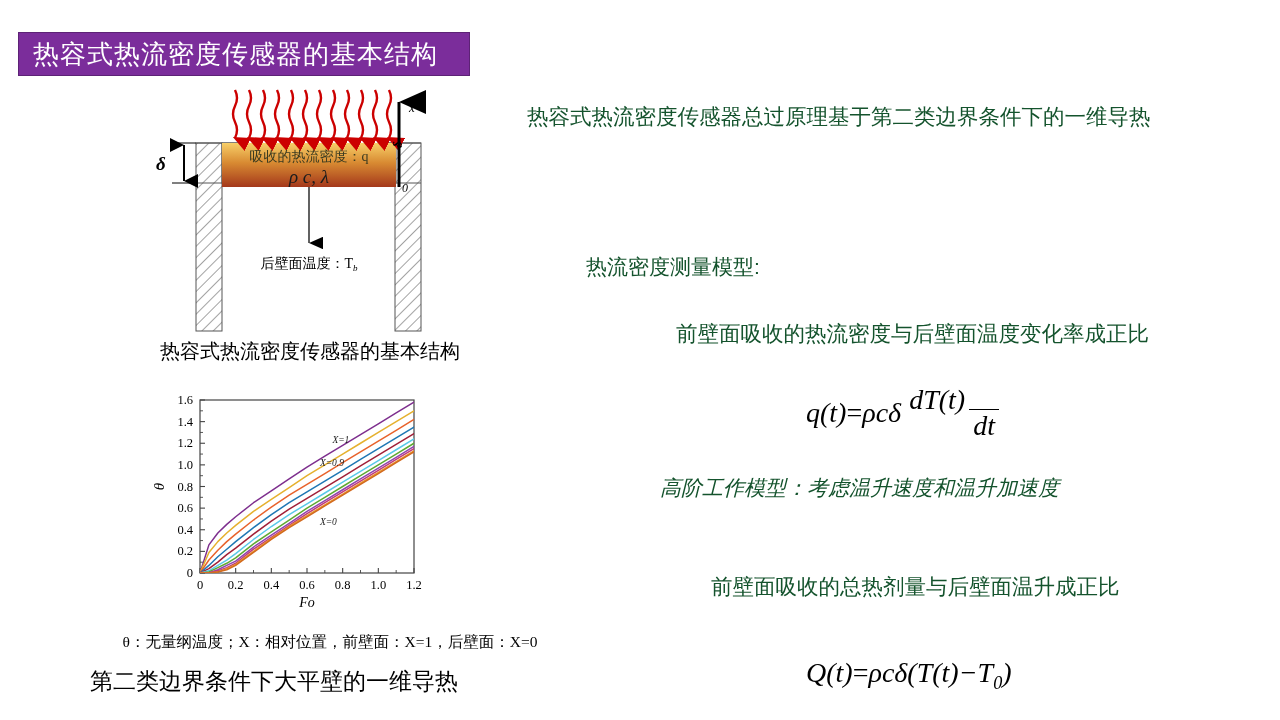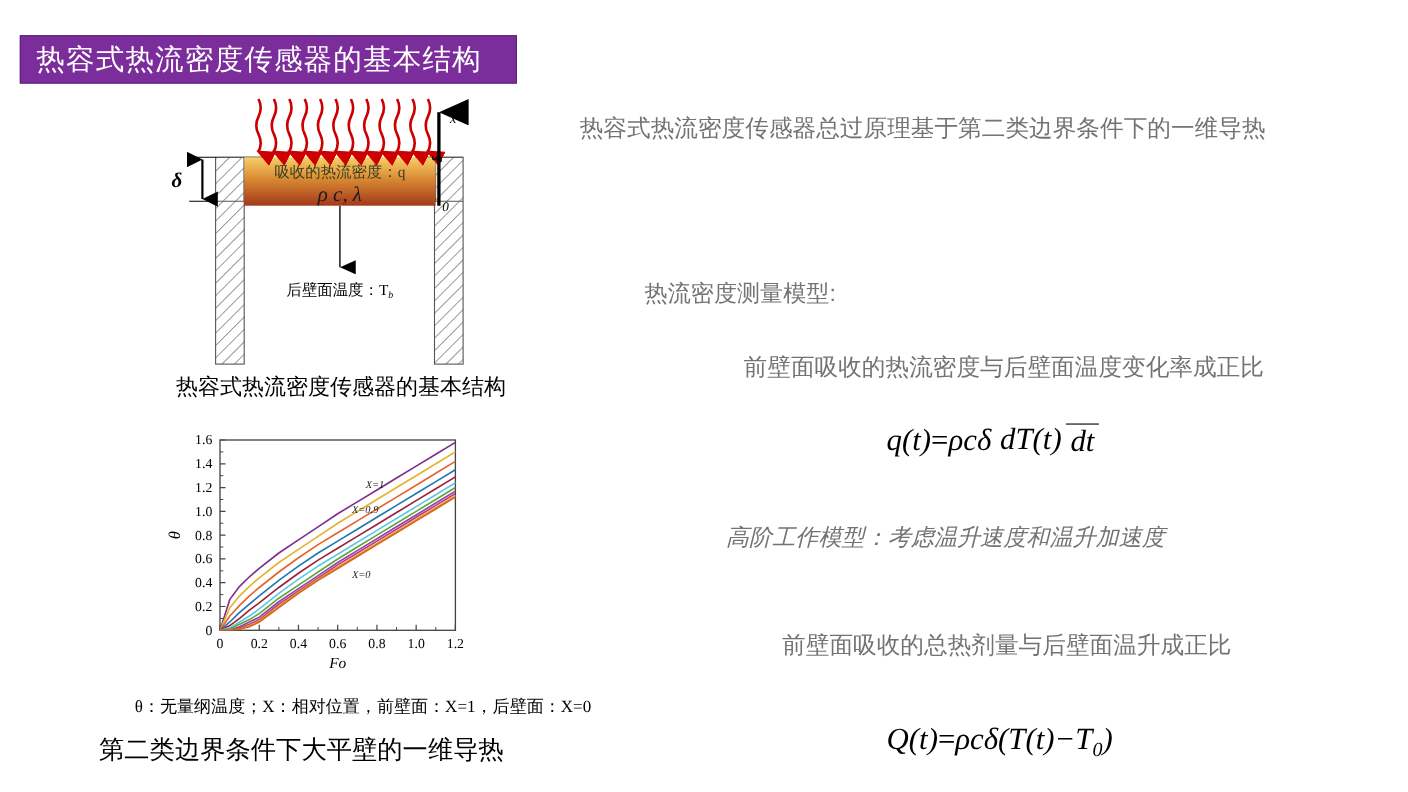--- a/index.html
+++ b/index.html
@@ -81,21 +81,21 @@
     font-size: 23px;
     font-family: Liberation Mono, monospace;
   }
 
   
   .body-line {
     position: absolute;
     font-size: 21.5px;
     font-family: "Liberation Sans", "DejaVu Sans", sans-serif;
     white-space: nowrap;
-    color: #737373;
+    color: #14532d;
   }
   #intro-1 { left: 527px; top: 102px; }
   #intro-2 { left: 527px; top: 152px; }
 
   #model-heading-1 { left: 586px; top: 253px; font-size: 21px; }
   #model-text-1    { left: 676px; top: 319px; font-size: 21.5px; text-align: right; }
 
   #model-heading-2 {
     left: 660px; top: 474px; font-size: 21px;
     font-family: "Liberation Serif", "DejaVu Serif", serif;
@@ -124,21 +124,21 @@
   .it { font-style: italic; }
   .frac {
     display: inline-flex;
     flex-direction: row;
     align-items: flex-start;
     vertical-align: middle;
     margin-left: 4px;
     line-height: 1.05;
   }
   .frac .num { padding: 0 4px 1px 4px; }
-  .frac .den { padding: 1px 4px 0 4px; border-top: 1.6px solid #000; }
+  .frac .den { padding: 1px 4px 0 4px; border-top: 1.6px solid #000; margin-top: 24px; }
   .sub { font-size: 0.65em; vertical-align: sub; }
 </style>
 </head>
 <body>
 
 <div id="slide">
 
   <div id="title-banner">
     <span class="title-text">热容式热流密度传感器的基本结构</span>
   </div>

